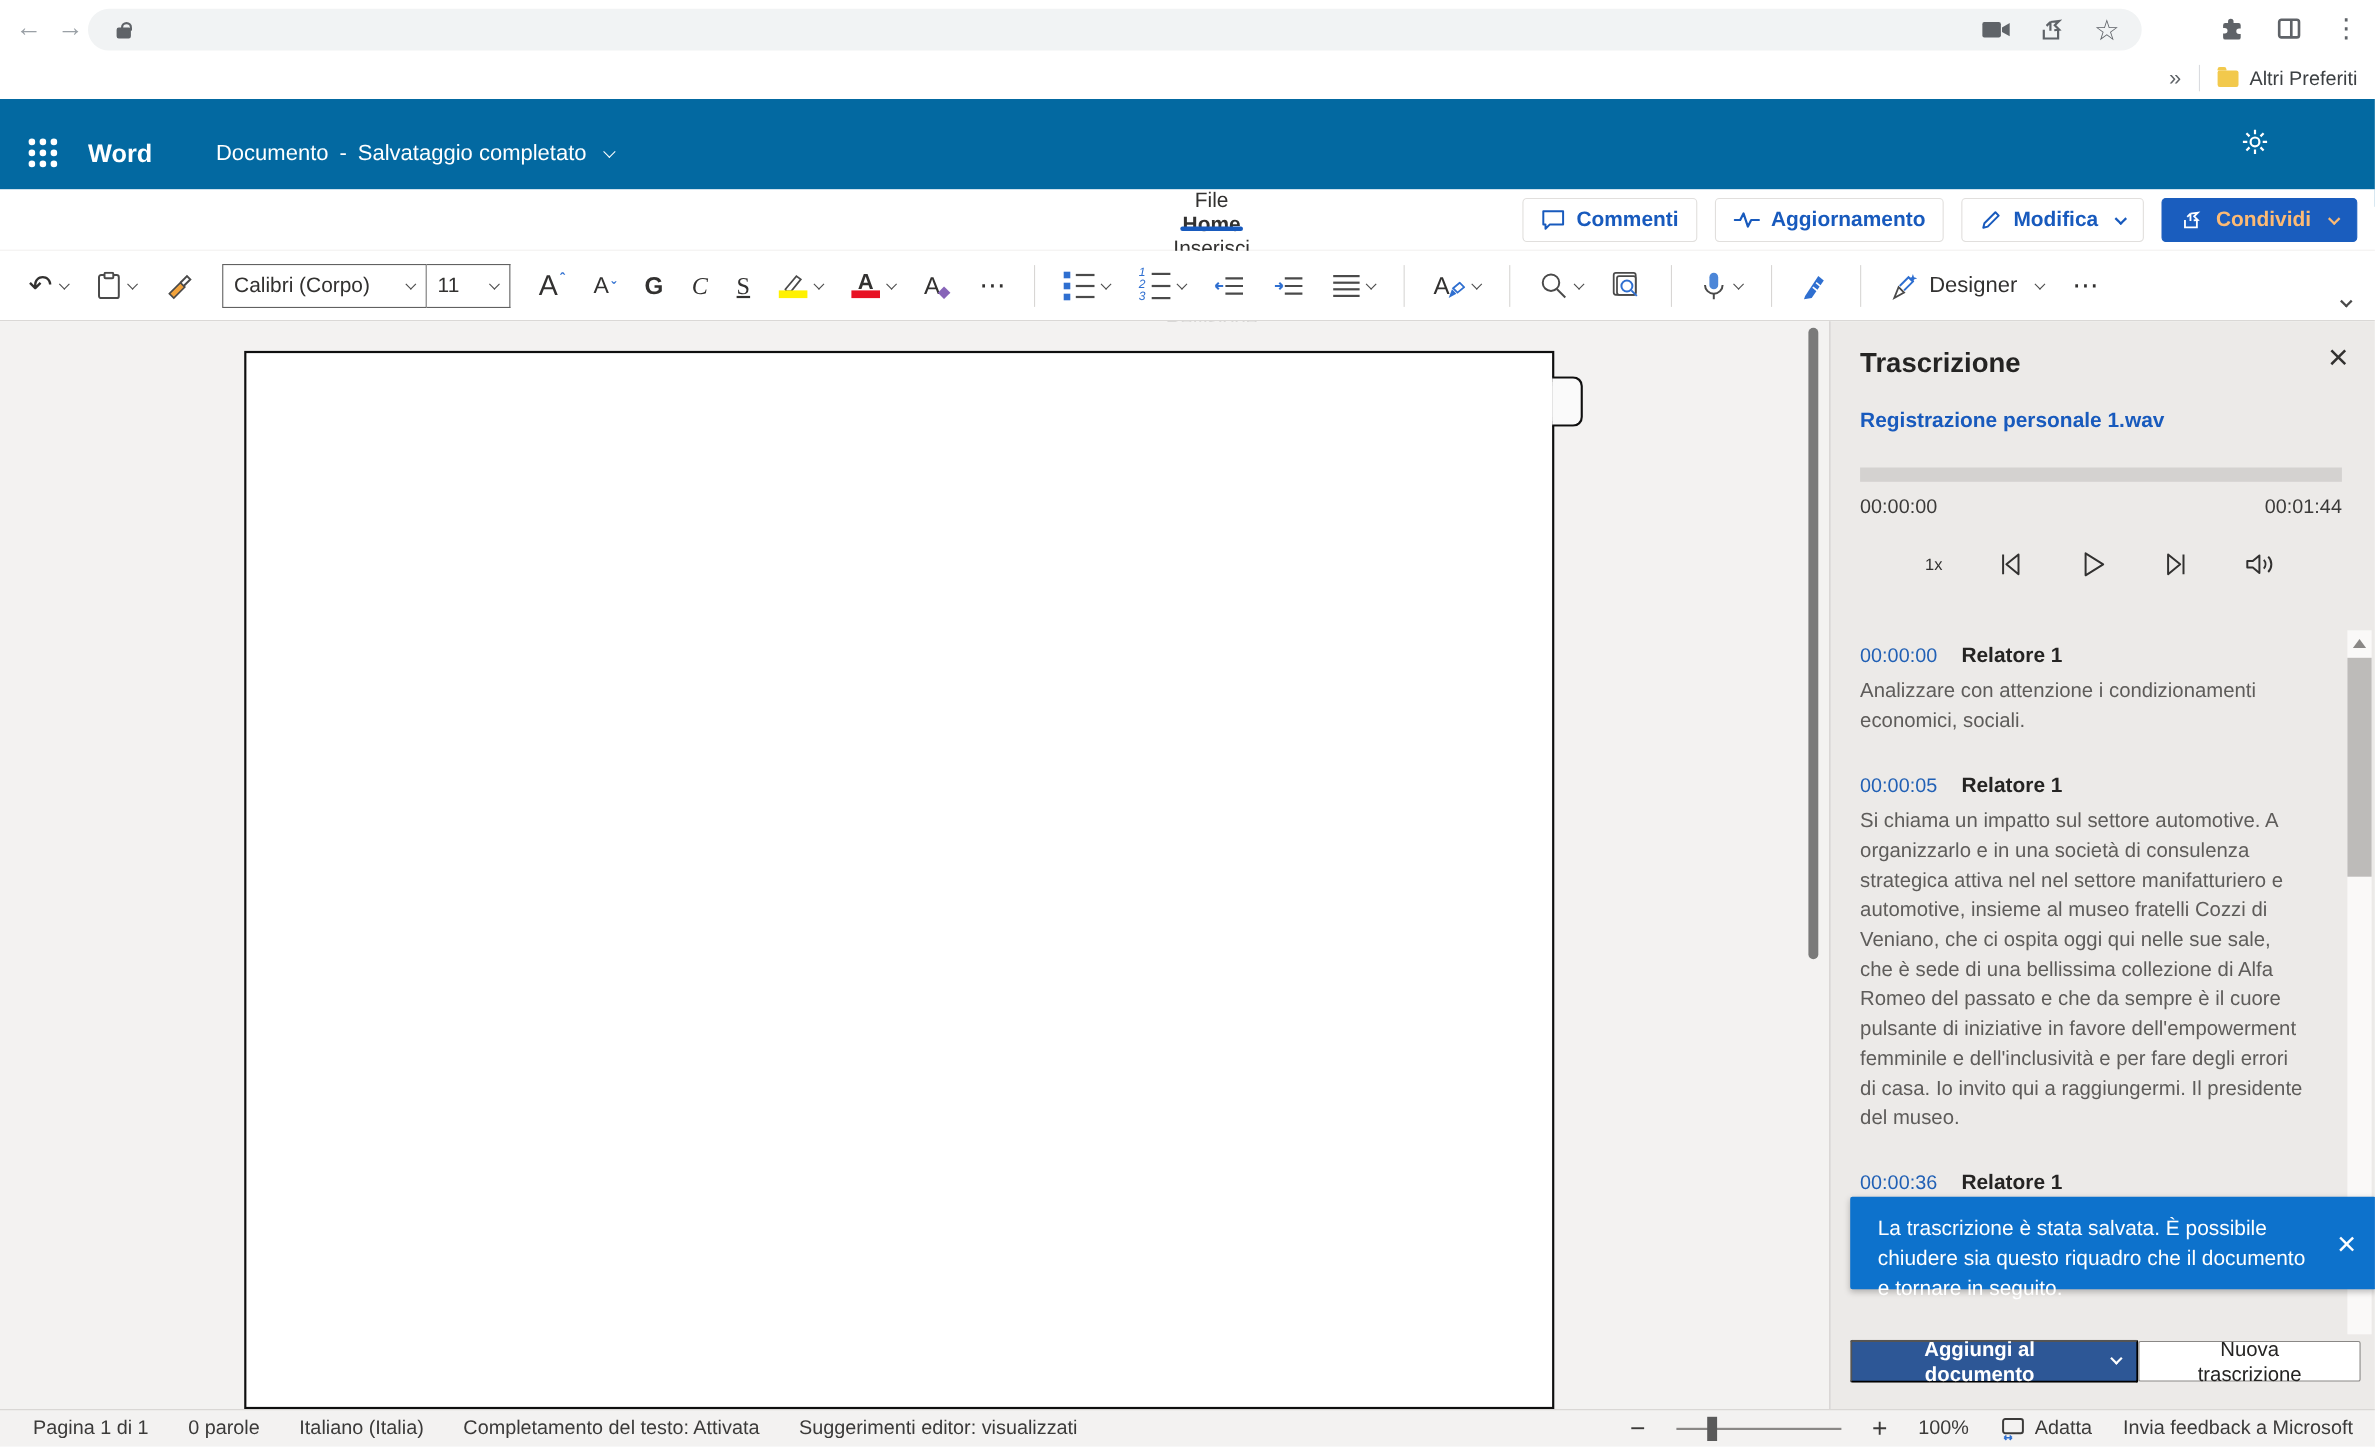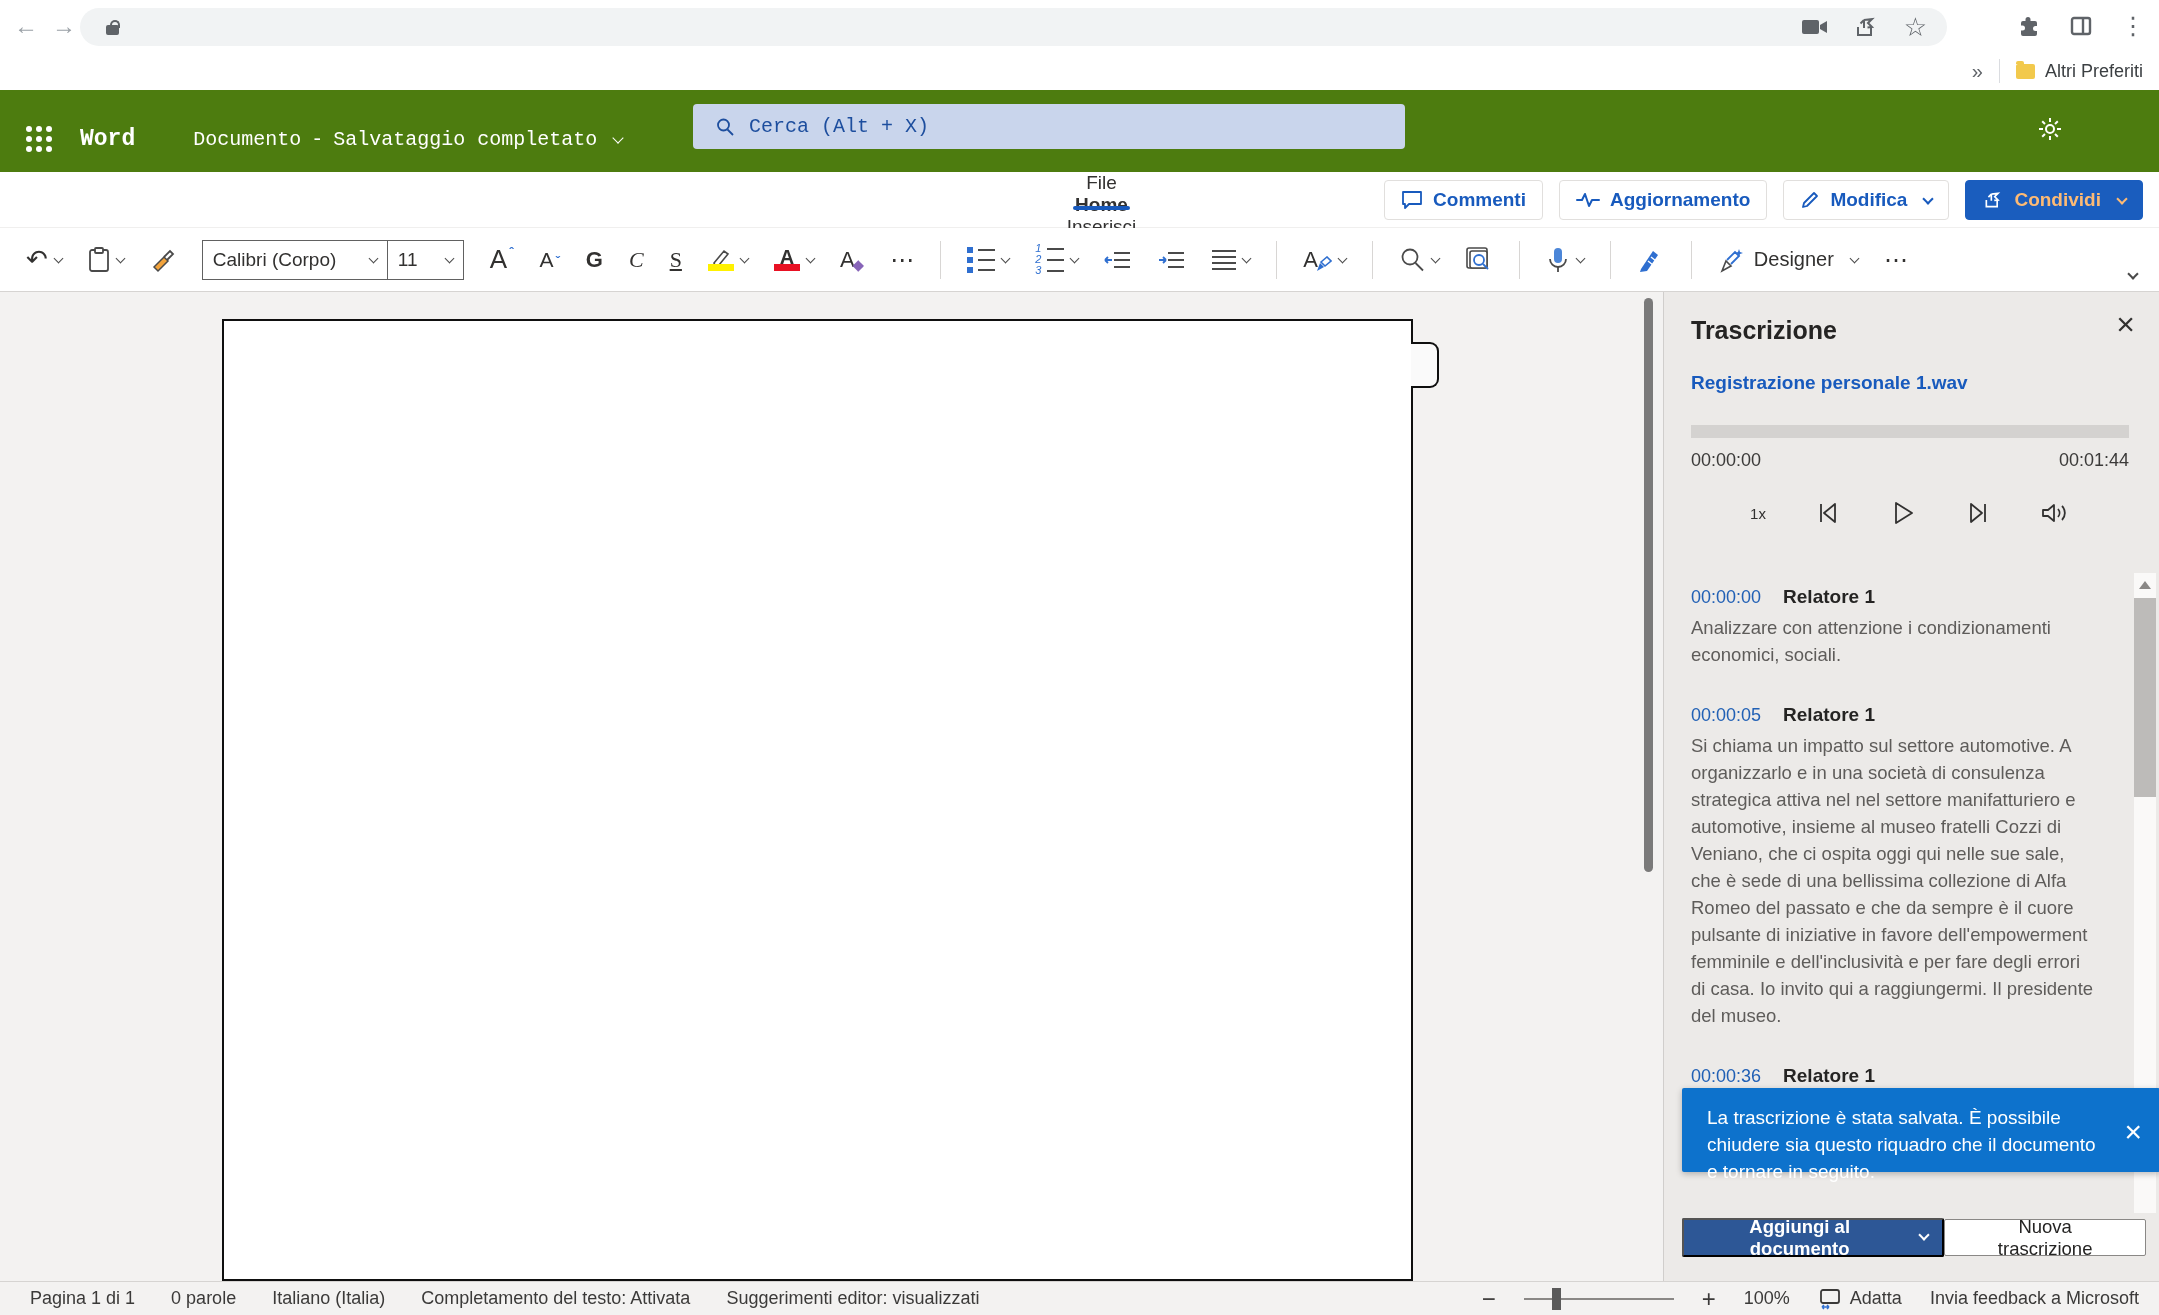--- a/index.html
+++ b/index.html
@@ -28,22 +28,22 @@
   .chrome-right { position:absolute; right:14px; top:0; height:52px; display:flex; align-items:center; gap:28px; }
   .bookmarks-bar { position:absolute; left:0; top:52px; width:100%; height:38px; background:#fff;
     display:flex; align-items:center; justify-content:flex-end; font-size:18px; color:#3C4043; }
   .bm-sep { width:1px; height:24px; background:#DADCE0; margin:0 16px; }
   .folder { width:19px; height:15px; background:#F2C94C; border-radius:2px; position:relative; margin-right:10px; }
   .folder:before { content:""; position:absolute; left:0; top:-3px; width:8px; height:3px; background:#F2C94C; border-radius:2px 2px 0 0; }
   .bm-more { font-size:20px; color:#5F6368; }
   .bm-label { margin-right:16px; }
 
   
-  .word-header { position:absolute; left:0; top:90px; width:100%; height:98px; background:#4d7c0f;
-    color:#fff; display:flex; align-items:center;font-family:Liberation Mono, monospace; }
+  .word-header { position:absolute; left:0; top:90px; width:100%; height:98px; background:#0369a1;
+    color:#fff; display:flex; align-items:center; }
   .waffle { display:grid; grid-template-columns:repeat(3,6px); grid-template-rows:repeat(3,6px);
     gap:4px; margin-left:26px; }
   .waffle i { width:6px; height:6px; border-radius:50%; background:#fff; }
   .app-name { font-size:23px; font-weight:bold; margin-left:28px; }
   .doc-title-wrap { margin-left:58px; font-size:20px; display:flex; align-items:center; gap:10px; }
   .hdr-search { position:absolute; left:693px; top:14px; width:712px; height:45px; background:#C9D5EC;
     border-radius:4px; display:flex; align-items:center; color:#1D4E9E; font-size:20px; }
   .gear-wrap { position:absolute; right:95px; top:25px; }
 
   
@@ -194,29 +194,20 @@
       <i></i>
       <i></i>
     </span>
   <span class="app-name">Word</span>
   <span class="doc-title-wrap">
     <span>Documento</span>
     <span>-</span>
     <span>Salvataggio completato</span>
     <span class="chev" style="border-width:1.6px;"></span>
   </span>
-  <div class="hdr-search">
-    <span style="margin:0 14px 0 22px;">
-      <svg width="20" height="20" viewBox="0 0 20 20" fill="none" stroke="#1D4E9E" stroke-width="1.8">
-          <circle cx="8.5" cy="8" r="5.5"></circle>
-          <line x1="12.5" y1="12.5" x2="18" y2="18"></line>
-        </svg>
-    </span>
-    <span>Cerca (Alt + X)</span>
-  </div>
   <span class="gear-wrap">
     <svg width="28" height="28" viewBox="0 0 28 28" fill="none" stroke="#fff" stroke-width="2">
       <circle cx="14" cy="14" r="4"></circle>
       <path d="M14 3v4M14 21v4M3 14h4M21 14h4M6.2 6.2l2.8 2.8M19 19l2.8 2.8M21.8 6.2L19 9M9 19l-2.8 2.8"></path>
     </svg>
   </span>
 </div>
 
 <div class="ribbon-tabs">
   <span class="rtab">File</span>

